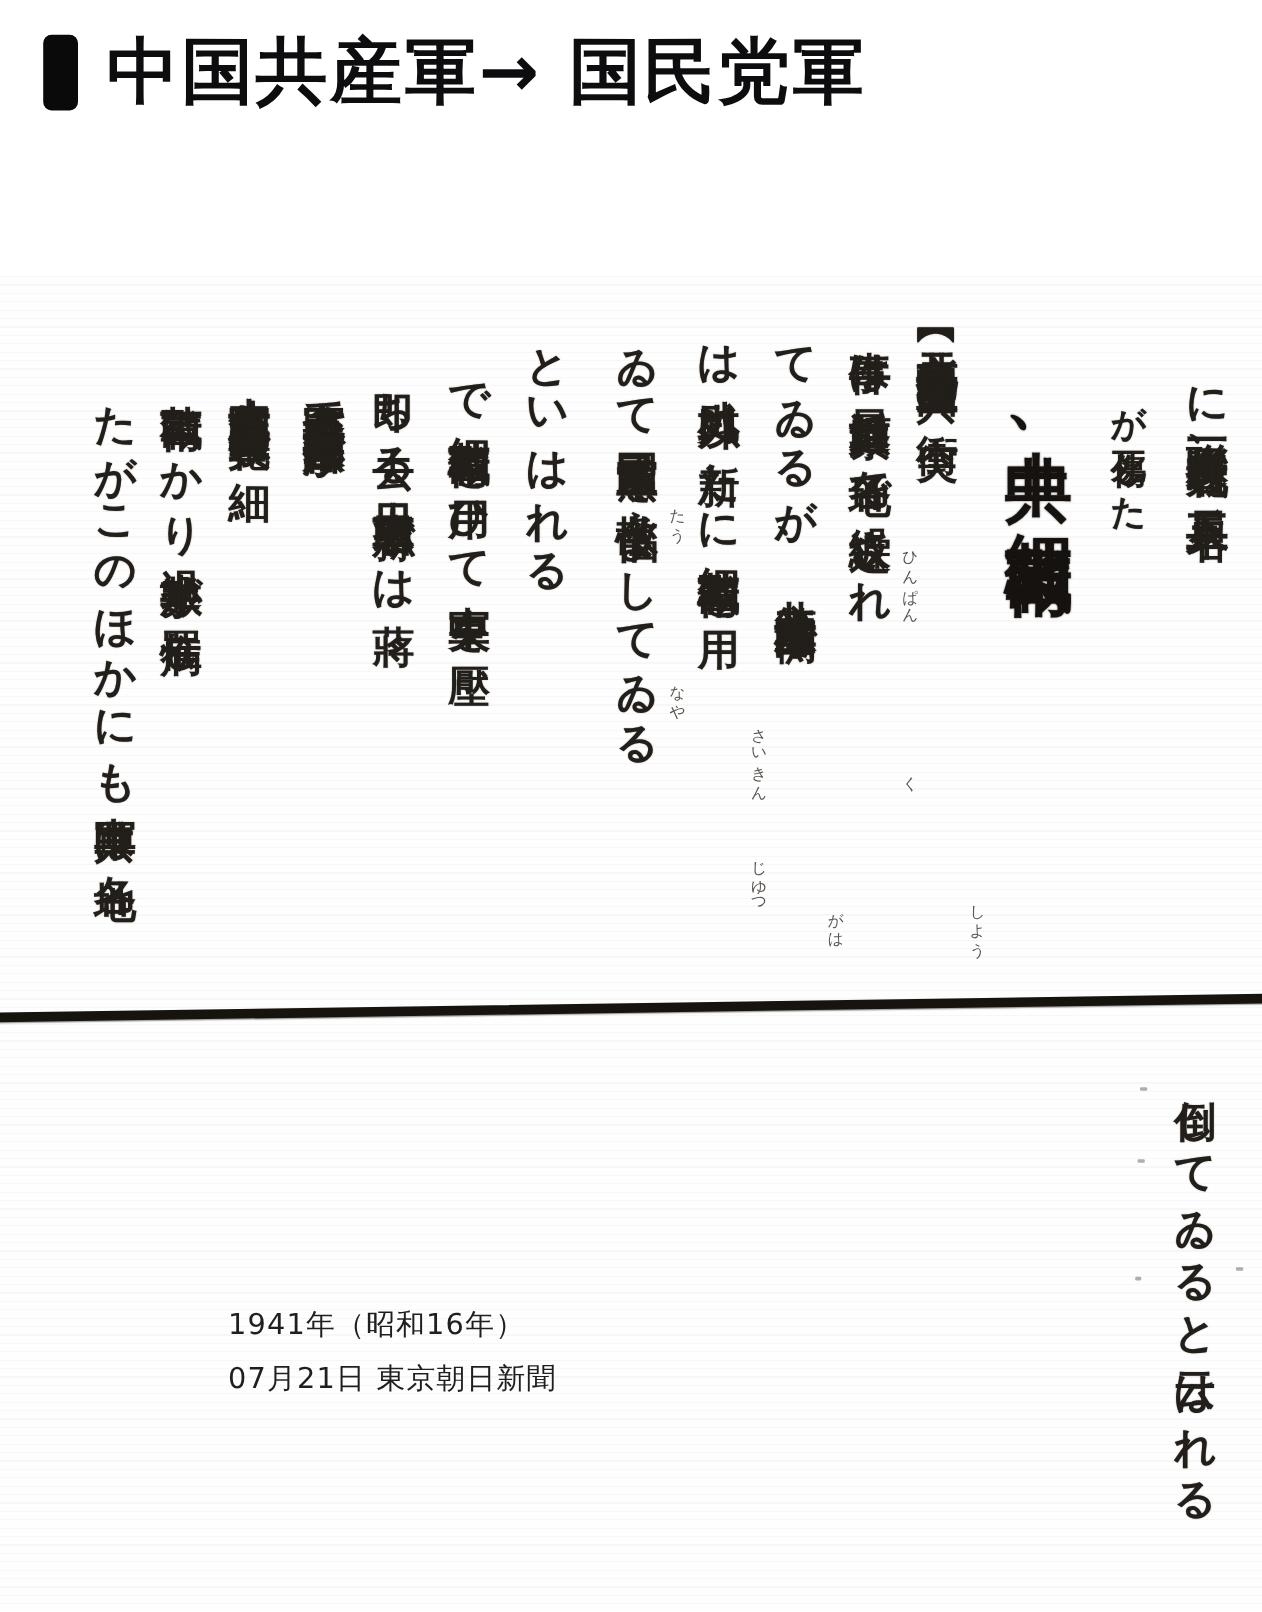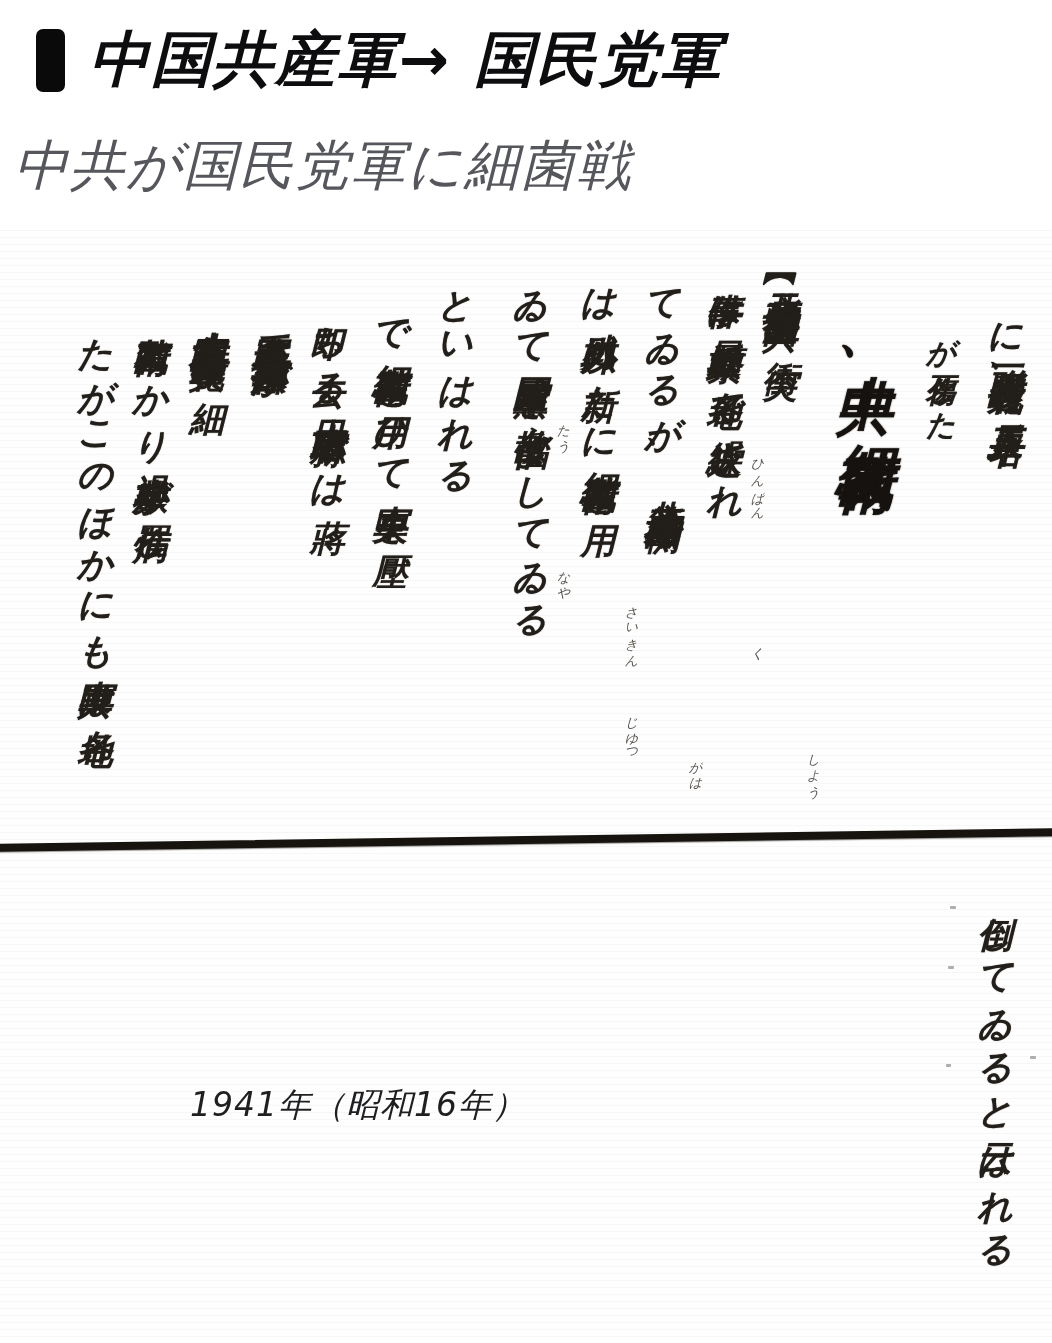--- a/index.html
+++ b/index.html
@@ -1,18 +1,18 @@
 <!DOCTYPE html>
 <html lang="ja"><head>
 <meta charset="utf-8">
 <style>
   html,body { margin:0; padding:0; background:#ffffff; }
   .page {
     position:relative; width:1052px; height:1343px; background:#ffffff;
-    overflow:hidden; font-family:"DejaVu Sans", sans-serif;font-style:italic;
+    overflow:hidden; font-family:"DejaVu Sans", sans-serif;
   }
 
   
   .entry-header { position:absolute; left:36px; top:20px; display:flex; align-items:center; gap:24px; }
   .bullet { width:29px; height:63px; background:#0a0a0b; border-radius:7px; flex:0 0 auto; }
   .entry-title { margin:0; font-size:60px; font-weight:700; color:#0d0d0f; letter-spacing:2px; white-space:nowrap; }
   .entry-subtitle { position:absolute; left:14px; top:130px; margin:0; font-size:54px; font-weight:400;
     color:#55575c; letter-spacing:2px; white-space:nowrap; }
 
   
@@ -44,33 +44,32 @@
   .rule {
     position:absolute; left:-6px; top:606px; width:1064px; height:8px;
     background:#17140f; transform:rotate(-0.85deg); border-radius:2px;
     box-shadow:0 1px 1px rgba(20,15,10,0.4);
   }
 
   .artifact { position:absolute; background:#8b8b8b; opacity:0.7; border-radius:1px; }
 
   
   .caption { position:absolute; left:190px; top:852px; }
-  .caption p { margin:0; font-size:33px; line-height:45px; color:#1e1f21; letter-spacing:1px; white-space:nowrap; }
+  .caption p { margin:0; font-size:24px; line-height:45px; color:#1e1f21; letter-spacing:1px; white-space:nowrap; }
 </style>
 </head>
 <body>
 
 <div class="page">
 
   <header class="entry-header">
     <span class="bullet" aria-label="■"></span>
     <h1 class="entry-title">中国共産軍→ 国民党軍</h1>
   </header>
 
-  <h2 class="entry-subtitle">中共が国民党軍に細菌戦</h2>
 
   <section class="scan">
     <div class="scan-texture"></div>
 
     <div class="vcol" style="left:981px; top:68px;">に聯隊長一名戰死、兵員五十名</div>
     <div class="vcol small" style="left:921px; top:88px;">が死傷した</div>
 
     <div class="headline" style="left:828px; top:100px;">中共、細菌戰術</div>
 
     <div class="vcol" style="left:756px; top:32px;">【北京二十日發同盟】國共の衝突</div>
@@ -101,16 +100,17 @@
 
     <div class="vcol continuation" style="left:971px; top:660px;">倒してゐると云はれる</div>
 
     <div class="artifact" style="left:950px; top:676px; width:6px; height:3px;"></div>
     <div class="artifact" style="left:948px; top:736px; width:6px; height:3px;"></div>
     <div class="artifact" style="left:946px; top:834px; width:5px; height:3px;"></div>
     <div class="artifact" style="left:1030px; top:826px; width:6px; height:3px;"></div>
 
     <div class="caption">
       <p>1941年（昭和16年）</p>
+      <p>07月21日 東京朝日新聞</p>
     </div>
   </section>
 
 </div>
 
 </body></html>

